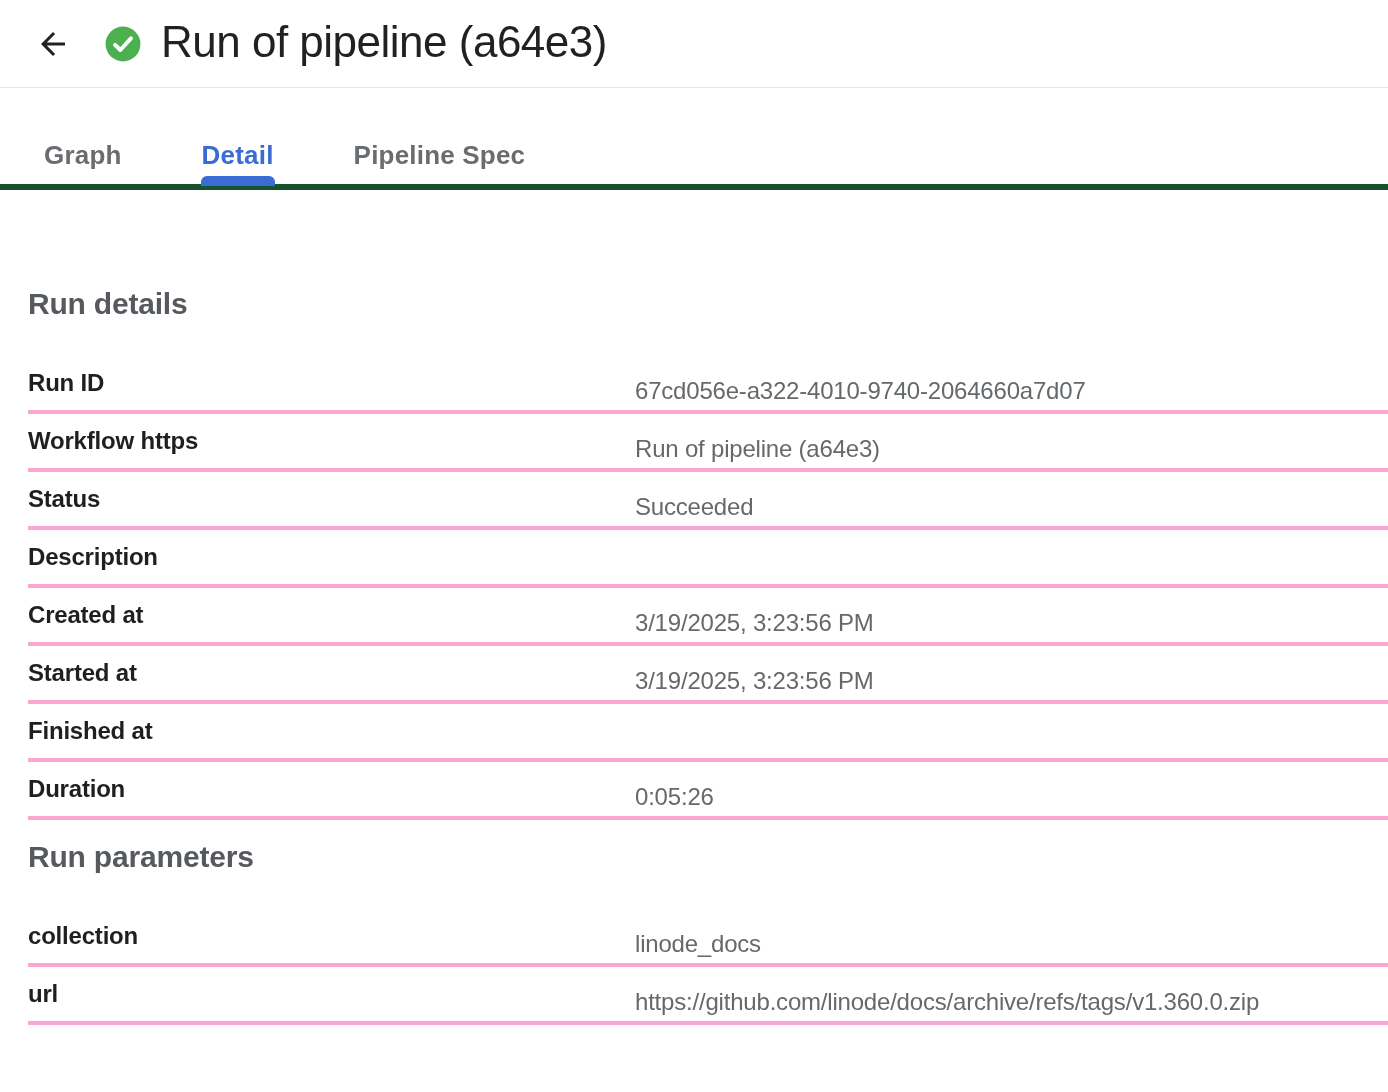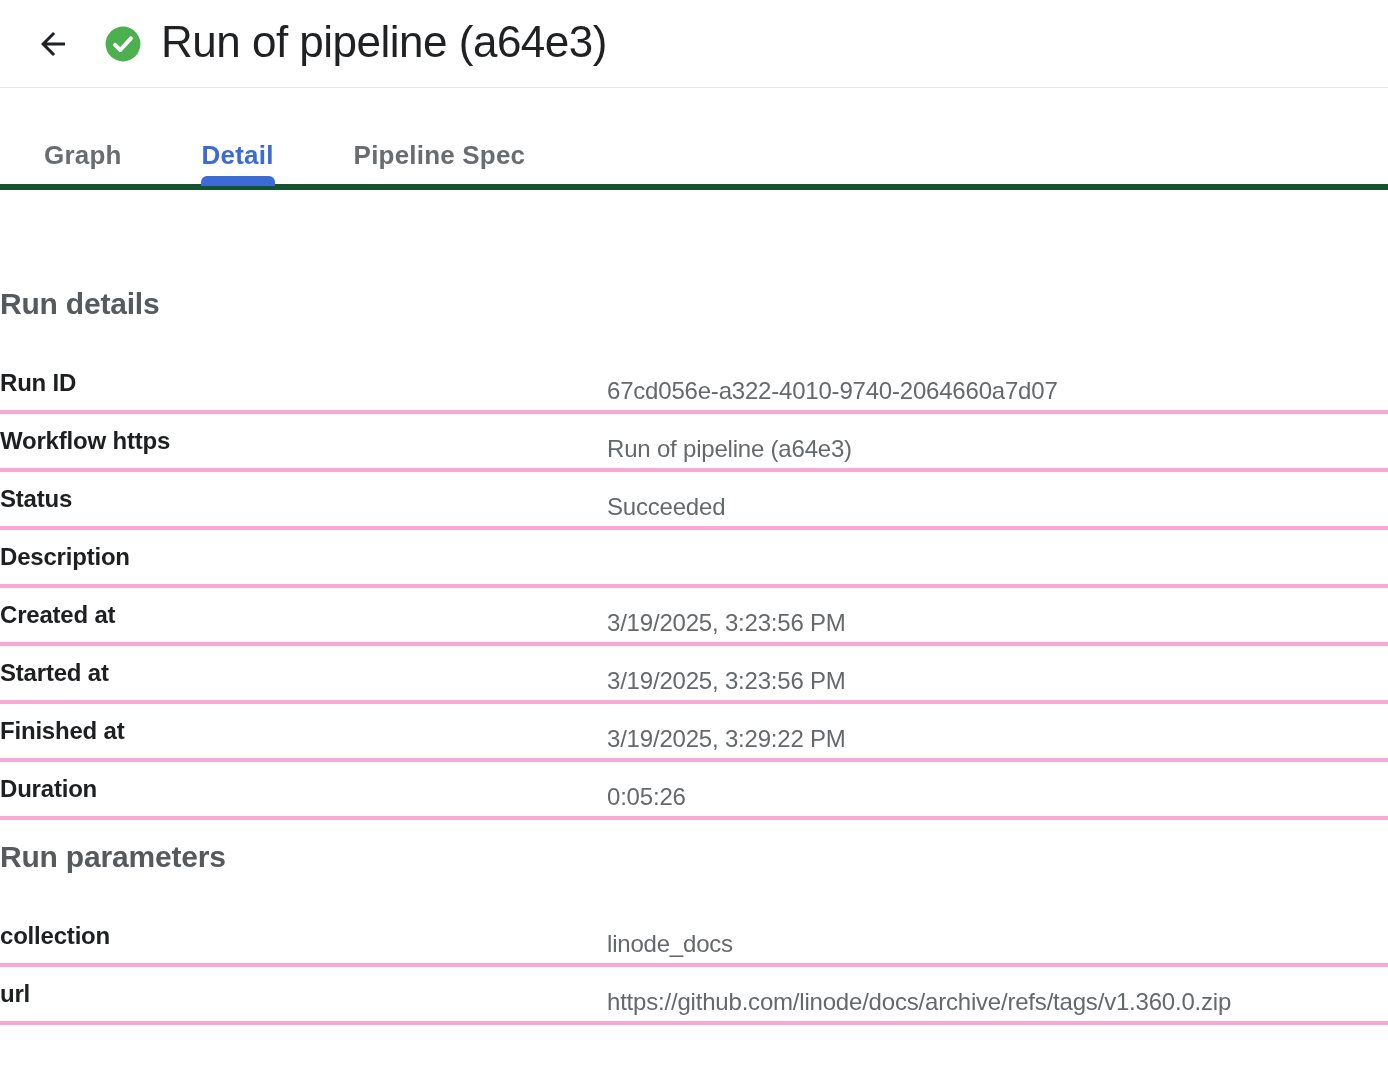--- a/index.html
+++ b/index.html
@@ -74,21 +74,21 @@
     position: absolute;
     left: 39px;
     right: 39px;
     bottom: -2px;
     height: 10px;
     background: #3b6bd4;
     border-radius: 6px 6px 0 0;
   }
 
   
-  .content { }
+  .content { padding-left: 28px; }
   .section-heading {
     font-size: 30px;
     font-weight: 700;
     color: #565a5e;
     letter-spacing: -0.2px;
   }
   .section-heading.first { margin-top: 97px; }
   .section-heading.second { margin-top: 20px; }
   .fields { margin-top: 35px; }
   .field-row {
@@ -171,21 +171,20 @@
     <div class="field-row">
       <div class="field-label">Created at</div>
       <div class="field-value">3/19/2025, 3:23:56 PM</div>
     </div>
     <div class="field-row">
       <div class="field-label">Started at</div>
       <div class="field-value">3/19/2025, 3:23:56 PM</div>
     </div>
     <div class="field-row">
       <div class="field-label">Finished at</div>
-      <div class="field-value">3/19/2025, 3:29:22 PM</div>
     </div>
     <div class="field-row">
       <div class="field-label">Duration</div>
       <div class="field-value">0:05:26</div>
     </div>
   </div>
 
   <h2 class="section-heading second">Run parameters</h2>
 
   <div class="fields">

